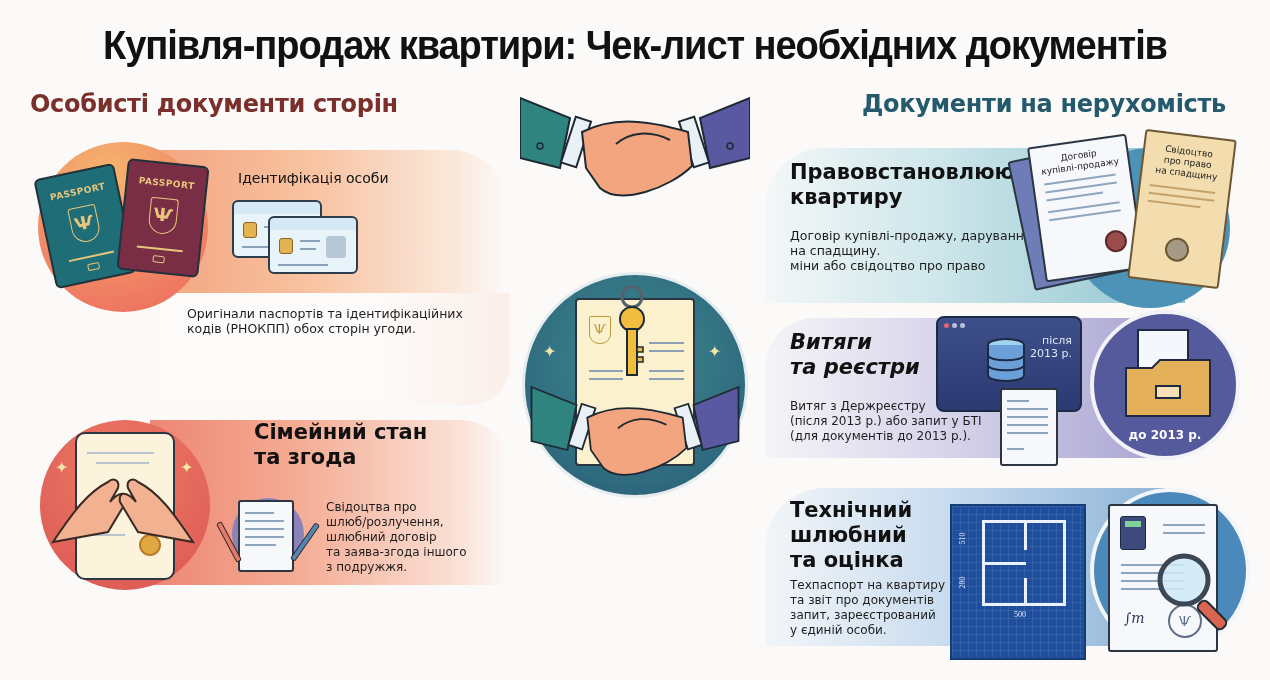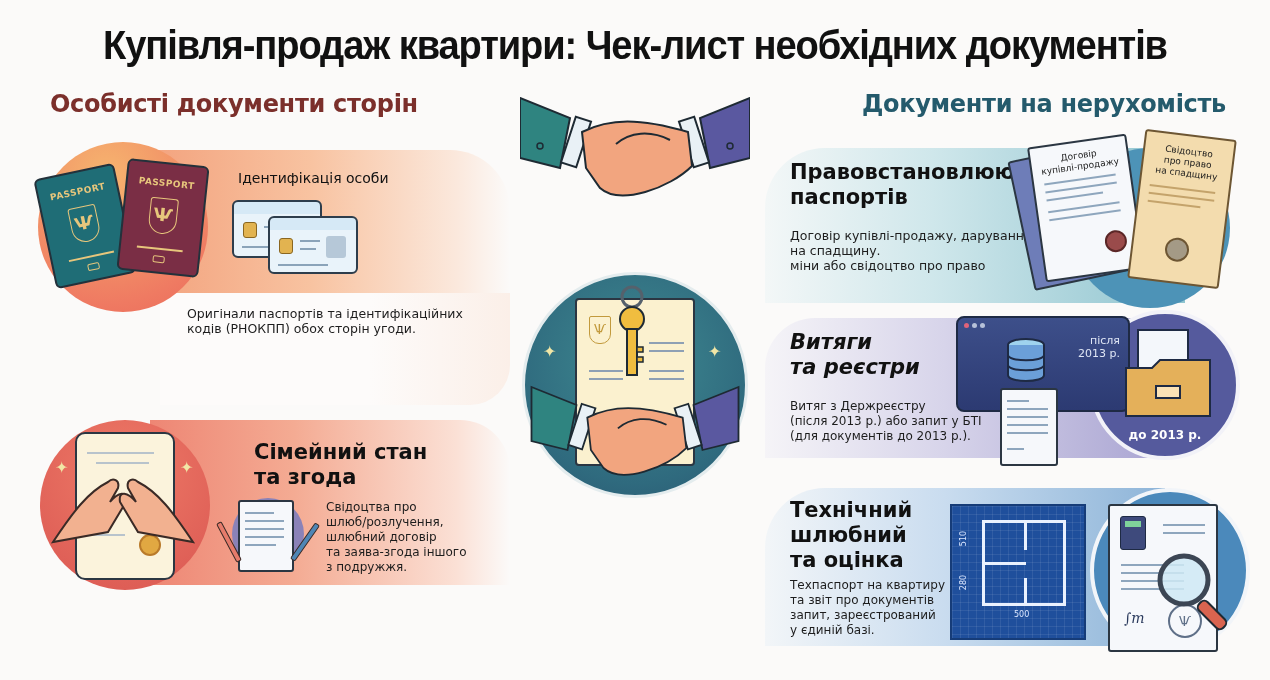--- a/index.html
+++ b/index.html
@@ -5,21 +5,21 @@
   * { box-sizing: border-box; margin: 0; padding: 0; }
   html, body { width: 1270px; height: 680px; overflow: hidden; background: #fbfaf9; }
   body { font-family: "DejaVu Sans", "Liberation Sans", sans-serif; color: #1b1b1b; position: relative; }
 
   .title {
     position: absolute; left: 0; top: 22px; width: 1270px; text-align: center;
     font-family: "Liberation Sans", sans-serif; font-weight: 700; font-size: 41px;
     letter-spacing: -1.2px; color: #111; transform: scaleX(0.93);
   }
   .section-head {
-    position: absolute; font-size: 24px; font-weight: 700; letter-spacing: -0.3px; margin-left: 20px;
+    position: absolute; font-size: 24px; font-weight: 700; letter-spacing: -0.3px;
   }
   .section-head.left { left: 30px; top: 90px; color: #7b2f2b; }
   .section-head.right { right: 44px; top: 90px; color: #245a6c; }
 
   
   .banner { position: absolute; }
   .banner.id { left: 150px; top: 150px; width: 360px; height: 143px;
     background: linear-gradient(90deg, #f3a37e 0%, #f8c3a1 45%, #fbe8dc 85%, rgba(251,240,234,0) 100%);
     border-radius: 0 60px 0 0; }
   .banner.id-lower { left: 160px; top: 293px; width: 350px; height: 112px;
@@ -117,21 +117,21 @@
 </div>
 <div style="position:absolute; left:48px; top:462px; width:150px; height:90px;">
   <svg width="150" height="90" viewBox="0 0 150 90">
     <path d="M5 80 C 25 50, 40 30, 60 20 C 65 15, 72 18, 70 26 L 62 40 C 70 30, 80 28, 78 40 L 60 70 Z" fill="#f2b190" stroke="#3a2a26" stroke-width="2"></path>
     <path d="M145 80 C 125 50, 110 30, 90 20 C 85 15, 78 18, 80 26 L 88 40 C 80 30, 70 28, 72 40 L 90 70 Z" fill="#f2b190" stroke="#3a2a26" stroke-width="2"></path>
   </svg>
 </div>
 <span class="sparkle" style="left:55px; top:458px;">✦</span>
 <span class="sparkle" style="left:180px; top:458px;">✦</span>
 
-<div class="card-title bold" style="left:254px; top:440px;">
+<div class="card-title bold" style="left:254px; top:420px;">
   <div>Сімейний стан</div>
   <div>та згода</div>
 </div>
 
 <div class="circle" style="left:232px; top:498px; width:72px; height:72px; background:#8a82b8;"></div>
 <div class="doc" style="left:238px; top:500px; width:56px; height:72px;">
   <span class="ln" style="top:10px; width:55%;"></span>
   <span class="ln" style="top:18px; width:75%;"></span>
   <span class="ln" style="top:26px; width:75%;"></span>
   <span class="ln" style="top:34px; width:75%;"></span>
@@ -191,21 +191,21 @@
     <path d="M62 44 C 90 30, 120 30, 168 44 L 172 78 C 150 100, 100 118, 80 100 L 66 80 Z" fill="#f2a57f" stroke="#1e2a33" stroke-width="2"></path>
     <path d="M96 56 C 110 44, 130 42, 150 52" fill="none" stroke="#1e2a33" stroke-width="2"></path>
   </svg>
 </div>
 
 <div class="banner legal"></div>
 <div class="circle" style="left:1070px; top:148px; width:160px; height:160px; background:#4d93b7;"></div>
 
 <div class="card-title bold" style="left:790px; top:160px;">
   <div>Правовстановлюючі</div>
-  <div>паспортів</div>
+  <div>квартиру</div>
 </div>
 <div class="card-desc" style="left:790px; top:228px;">
   <div>Договір купівлі-продажу, дарування,</div>
   <div>на спадщину.</div>
   <div>міни або свідоцтво про право</div>
 </div>
 
 <div class="doc" style="left:1020px; top:150px; width:100px; height:132px; background:#6e7db8; transform:rotate(-12deg);"></div>
 <div class="doc" style="left:1036px; top:140px; width:100px; height:136px; transform:rotate(-8deg); text-align:center; font-size:9px; line-height:11px; padding-top:8px;">
   <div>Договір</div>
@@ -233,21 +233,21 @@
 <div class="card-title bold" style="left:790px; top:330px;font-style:italic;">
   <div>Витяги</div>
   <div>та реєстри</div>
 </div>
 <div class="card-desc" style="left:790px; top:399px; font-size:12px;">
   <div>Витяг з Держреєстру</div>
   <div>(після 2013 р.) або запит у БТІ</div>
   <div>(для документів до 2013 р.).</div>
 </div>
 
-<div style="position:absolute; left:956px; top:316px; width:174px; height:96px; border-radius:8px; background:linear-gradient(#3d4f8a, #2c3a72); border:2px solid #1e2a44;">
+<div style="position:absolute; left:936px; top:316px; width:146px; height:96px; border-radius:8px; background:linear-gradient(#3d4f8a, #2c3a72); border:2px solid #1e2a44;">
   <span style="position:absolute; left:6px; top:5px; width:5px; height:5px; border-radius:50%; background:#e0637a;"></span>
   <span style="position:absolute; left:14px; top:5px; width:5px; height:5px; border-radius:50%; background:#b6c1d8;"></span>
   <span style="position:absolute; left:22px; top:5px; width:5px; height:5px; border-radius:50%; background:#b6c1d8;"></span>
   <div style="position:absolute; left:48px; top:20px; width:40px; height:44px;">
     <svg width="40" height="44" viewBox="0 0 40 44">
       <ellipse cx="20" cy="7" rx="18" ry="6" fill="#9fd3ee" stroke="#1e2a44" stroke-width="2"></ellipse>
       <path d="M2 7 V 37 C 2 45, 38 45, 38 37 V 7" fill="#6b9fd8" stroke="#1e2a44" stroke-width="2"></path>
       <path d="M2 17 C 2 24, 38 24, 38 17 M2 27 C 2 34, 38 34, 38 27" fill="none" stroke="#1e2a44" stroke-width="2"></path>
     </svg>
   </div>
@@ -278,25 +278,25 @@
 
 <div class="card-title bold" style="left:790px; top:498px;">
   <div>Технічний</div>
   <div>шлюбний</div>
   <div>та оцінка</div>
 </div>
 <div class="card-desc" style="left:790px; top:578px; font-size:12px;">
   <div>Техпаспорт на квартиру</div>
   <div>та звіт про документів</div>
   <div>запит, зареєстрований</div>
-  <div>у єдиній базі.</div>
-</div>
-
-<div style="position:absolute; left:950px; top:504px; width:136px; height:136px; background:#1f4f9c; border:2px solid #163c78;
-            background-image: linear-gradient(rgba(255,255,255,0.08) 1px, transparent 1px), linear-gradient(90deg, rgba(255,255,255,0.08) 1px, transparent 1px); background-size:8px 8px;">
+  <div>у єдиній особи.</div>
+</div>
+
+<div style="position:absolute; left:950px; top:504px; width:136px; height:156px; background:#1f4f9c; border:2px solid #163c78;
+            background-image: linear-gradient(rgba(255,255,255,0.08) 1px, transparent 1px), linear-gradient(90deg, rgba(255,255,255,0.08) 1px, transparent 1px); background-size:8px 8px;font-family:Liberation Serif, serif;">
   <div style="position:absolute; left:30px; top:14px; width:84px; height:86px; border:3px solid #e9f1ff;"></div>
   <div style="position:absolute; left:30px; top:56px; width:44px; height:3px; background:#e9f1ff;"></div>
   <div style="position:absolute; left:72px; top:14px; width:3px; height:30px; background:#e9f1ff;"></div>
   <div style="position:absolute; left:72px; top:72px; width:3px; height:28px; background:#e9f1ff;"></div>
   <span style="position:absolute; left:4px; top:28px; color:#dbe7ff; font-size:8px; transform:rotate(-90deg);">510</span>
   <span style="position:absolute; left:4px; top:72px; color:#dbe7ff; font-size:8px; transform:rotate(-90deg);">280</span>
   <span style="position:absolute; left:62px; top:104px; color:#dbe7ff; font-size:8px;">500</span>
 </div>
 <div class="doc" style="left:1108px; top:504px; width:110px; height:148px;">
   <div style="position:absolute; left:10px; top:10px; width:26px; height:34px; background:#3e4a7c; border:1.5px solid #1e2a44; border-radius:3px;">

